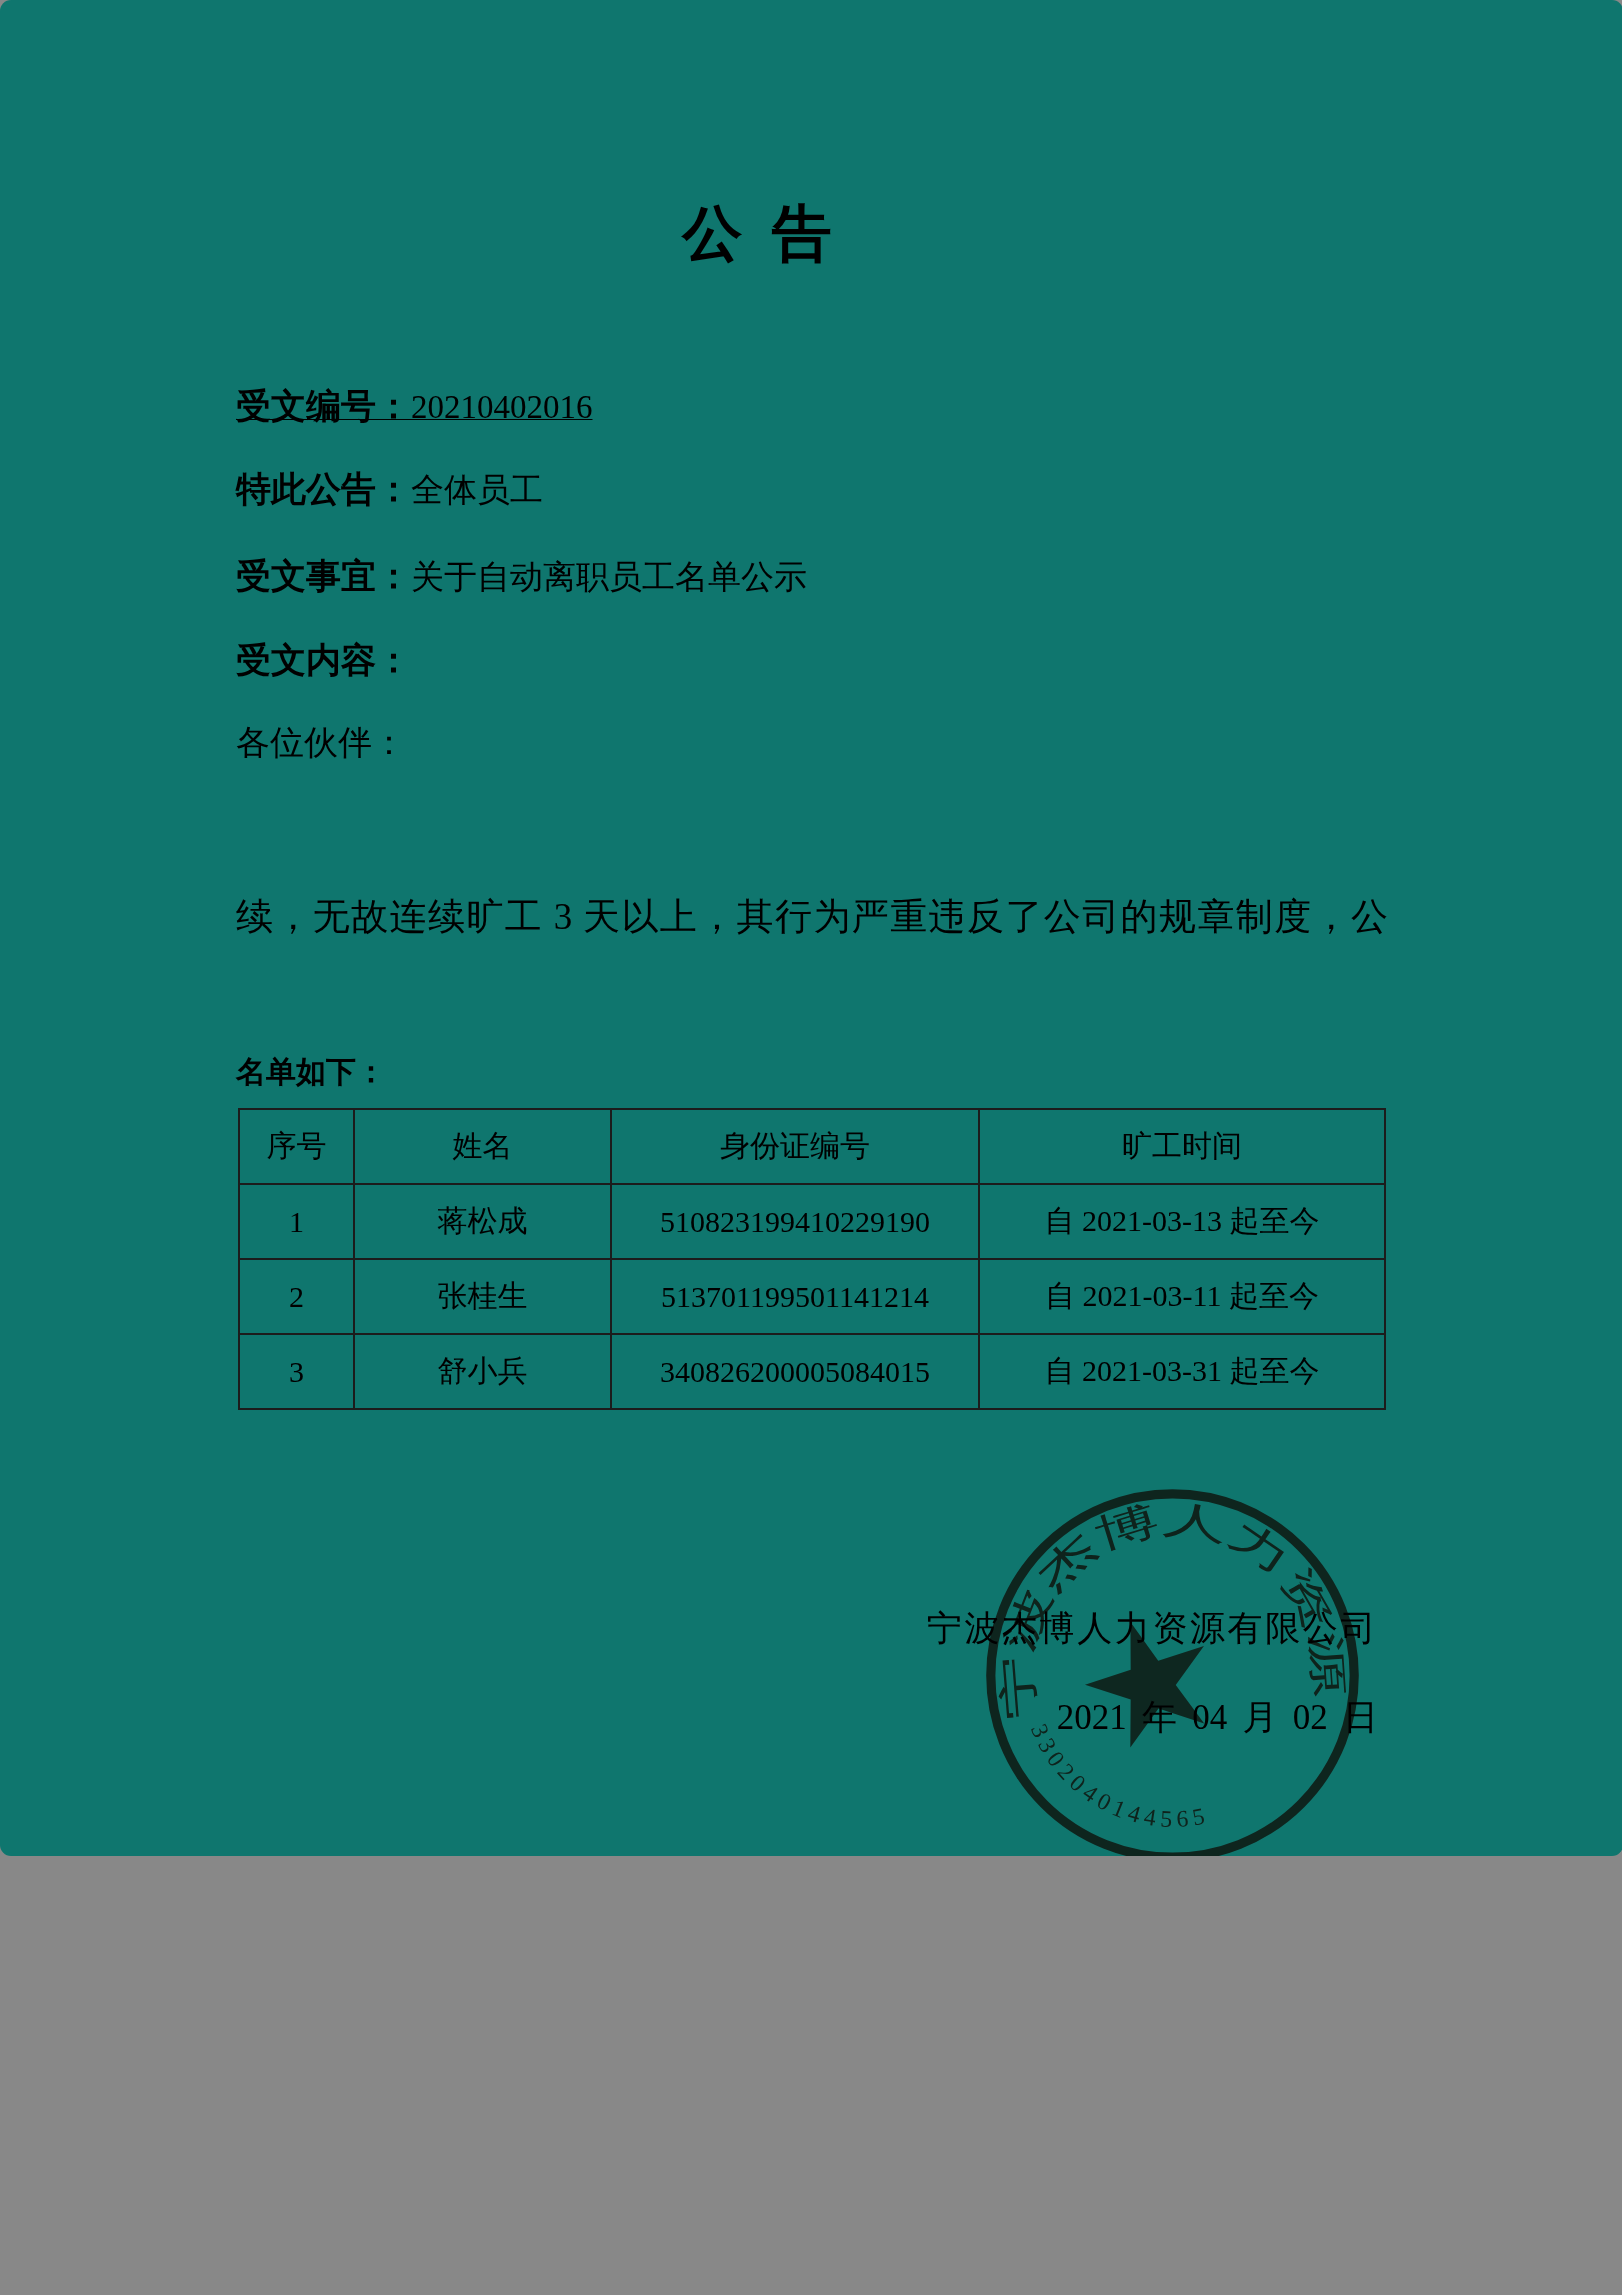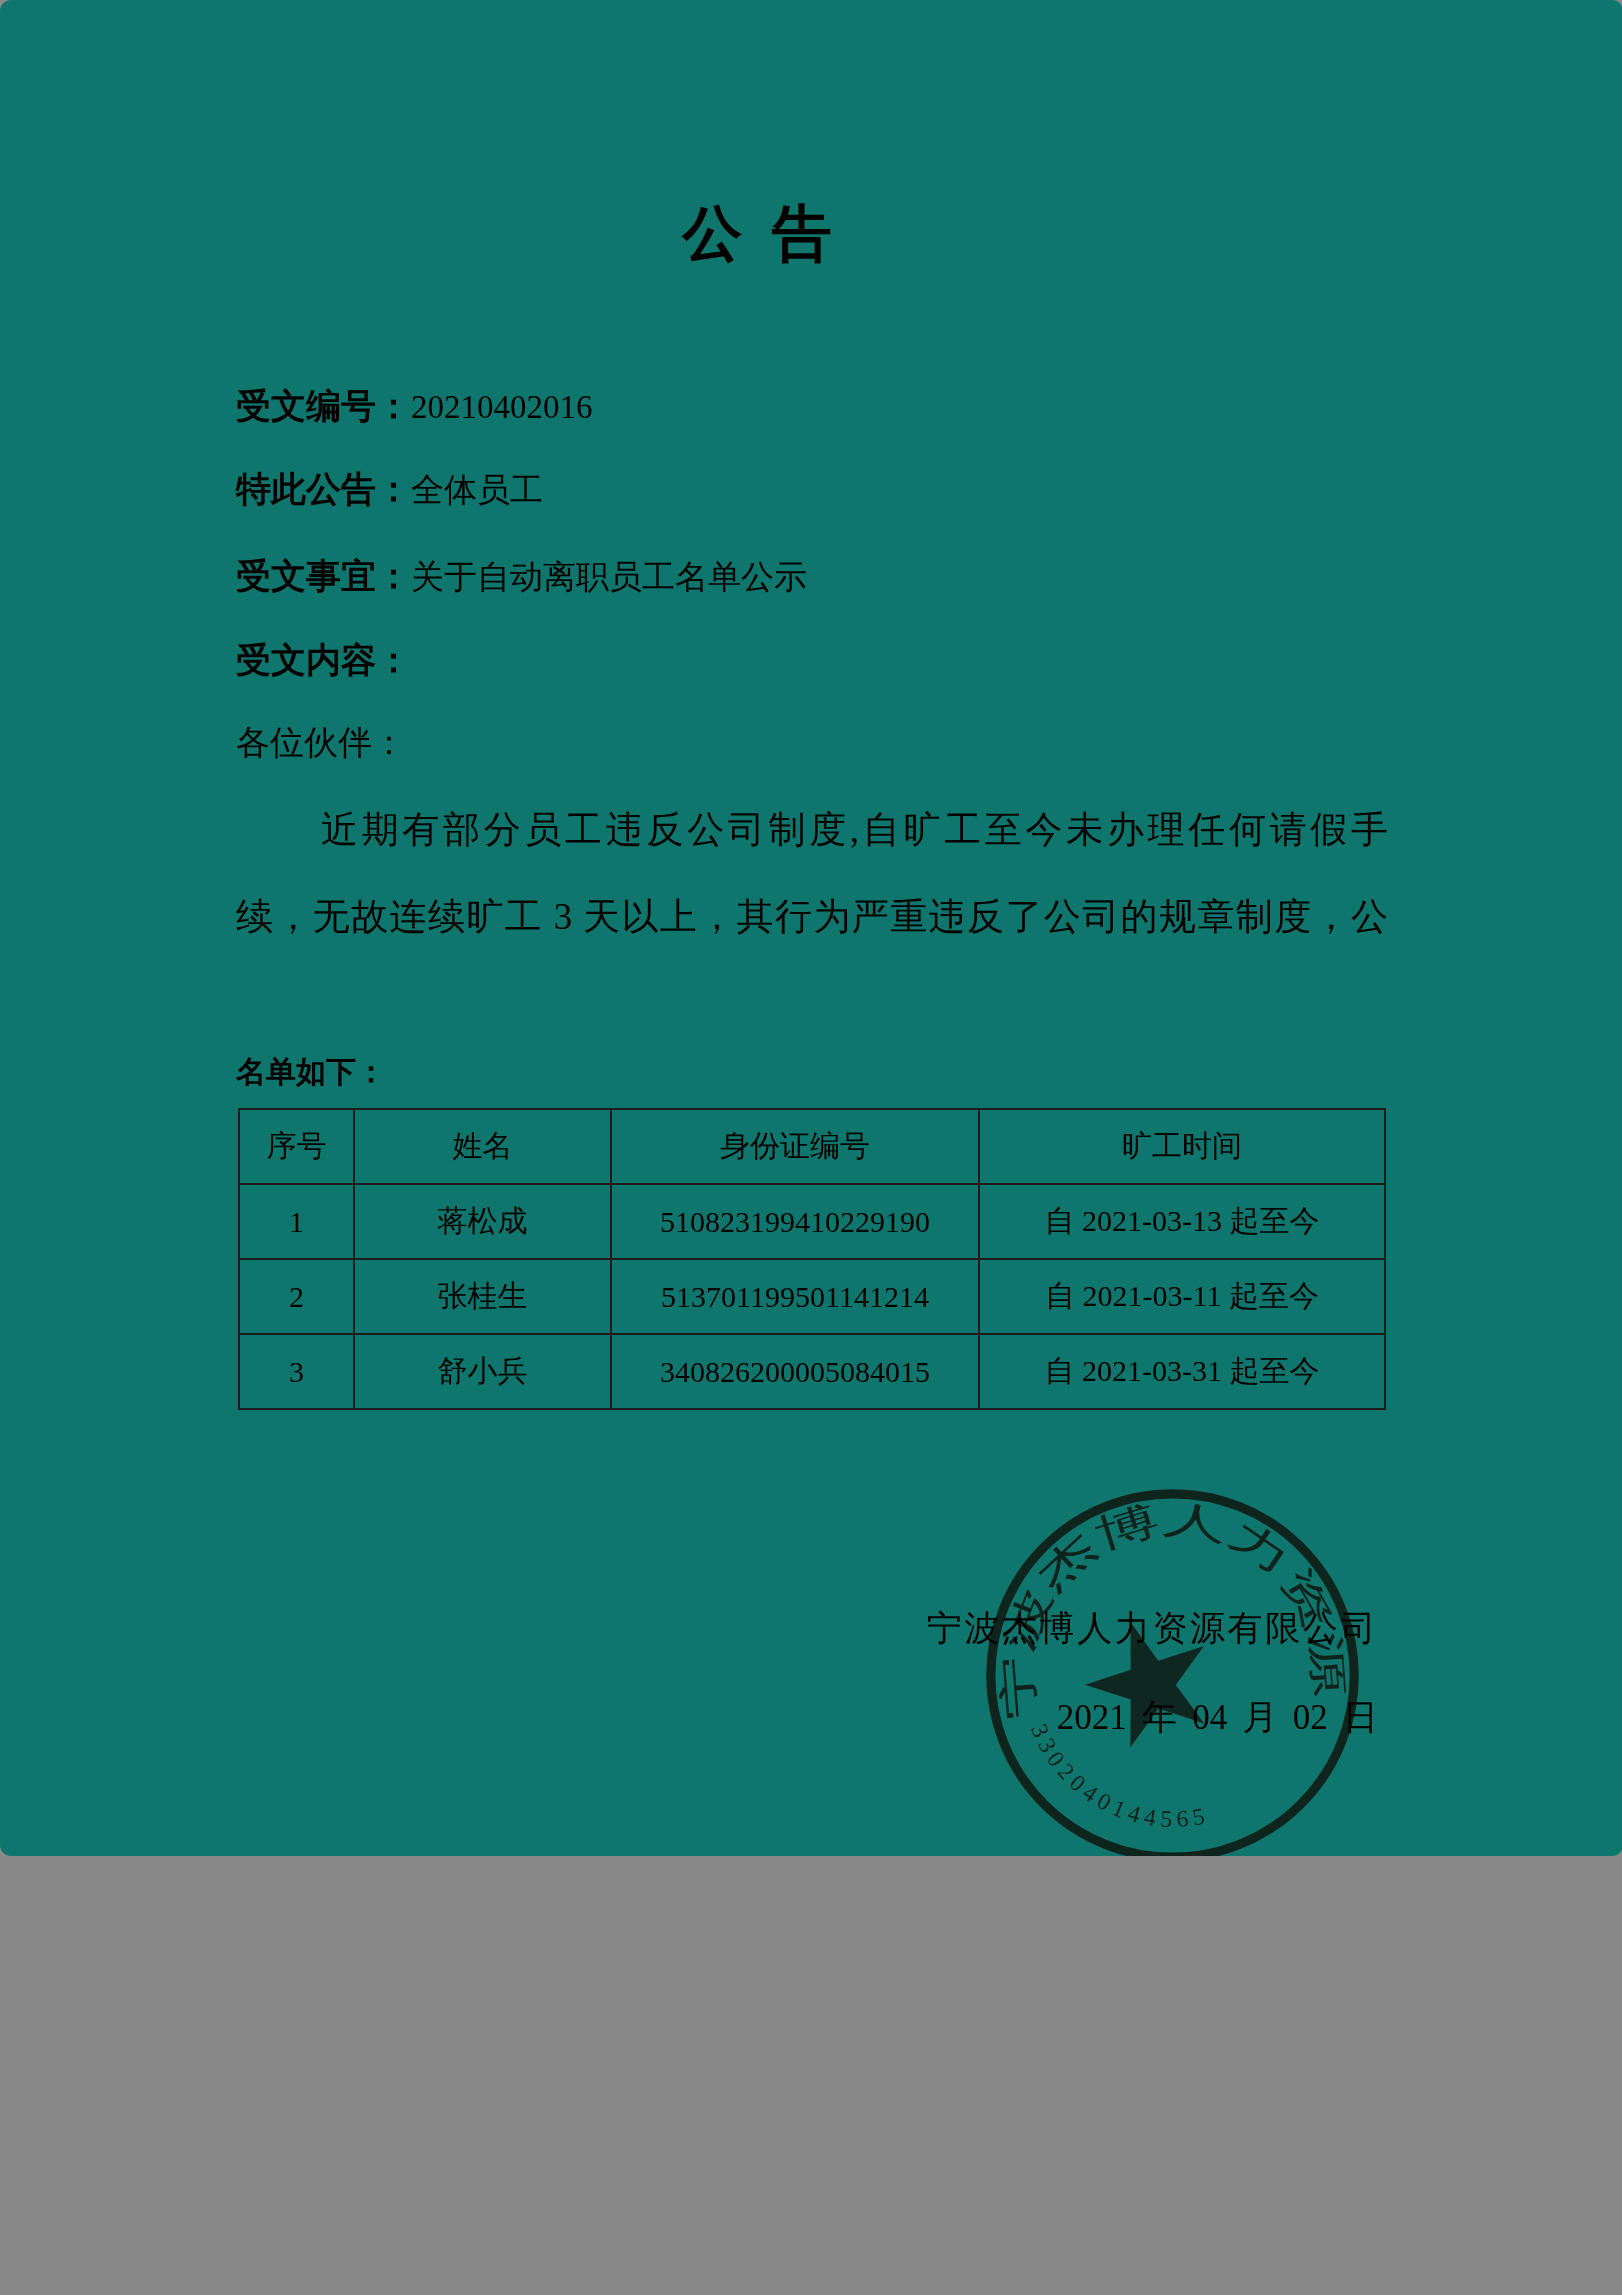--- a/index.html
+++ b/index.html
@@ -51,36 +51,35 @@
   }
   .footer{top:2089px;left:756px;transform:translateX(-50%);font-size:23.6px;word-spacing:5.2px;white-space:nowrap;margin-left:44px;}
 </style>
 </head>
 <body>
 
 <div class="page">
 
   <div class="abs doc-title">公 告</div>
 
-  <div class="abs field-line" style="top:389px;">
+  <div class="abs field-line" style="top:389px;text-decoration:underline;">
     <span class="field-label">受文编号：</span><span class="field-value">20210402016</span>
   </div>
   <div class="abs field-line" style="top:472px;">
     <span class="field-label">特此公告：</span><span class="field-value">全体员工</span>
   </div>
   <div class="abs field-line" style="top:559px;">
     <span class="field-label">受文事宜：</span><span class="field-value">关于自动离职员工名单公示</span>
   </div>
   <div class="abs field-line" style="top:643px;">
     <span class="field-label">受文内容：</span><span class="field-value"></span>
   </div>
 
   <div class="abs salutation">各位伙伴：</div>
 
-  <div class="abs body-line first" style="top:811px;">近期有部分员工违反公司制度,自旷工至今未办理任何请假手</div>
   <div class="abs body-line" style="top:898px;">续，无故连续旷工 3 天以上，其行为严重违反了公司的规章制度，公</div>
 
   <div class="abs list-label">名单如下：</div>
 
   <table class="roster">
     <colgroup>
       <col style="width:115px">
         <col style="width:257px">
         <col style="width:368px">
         <col style="width:406px">

